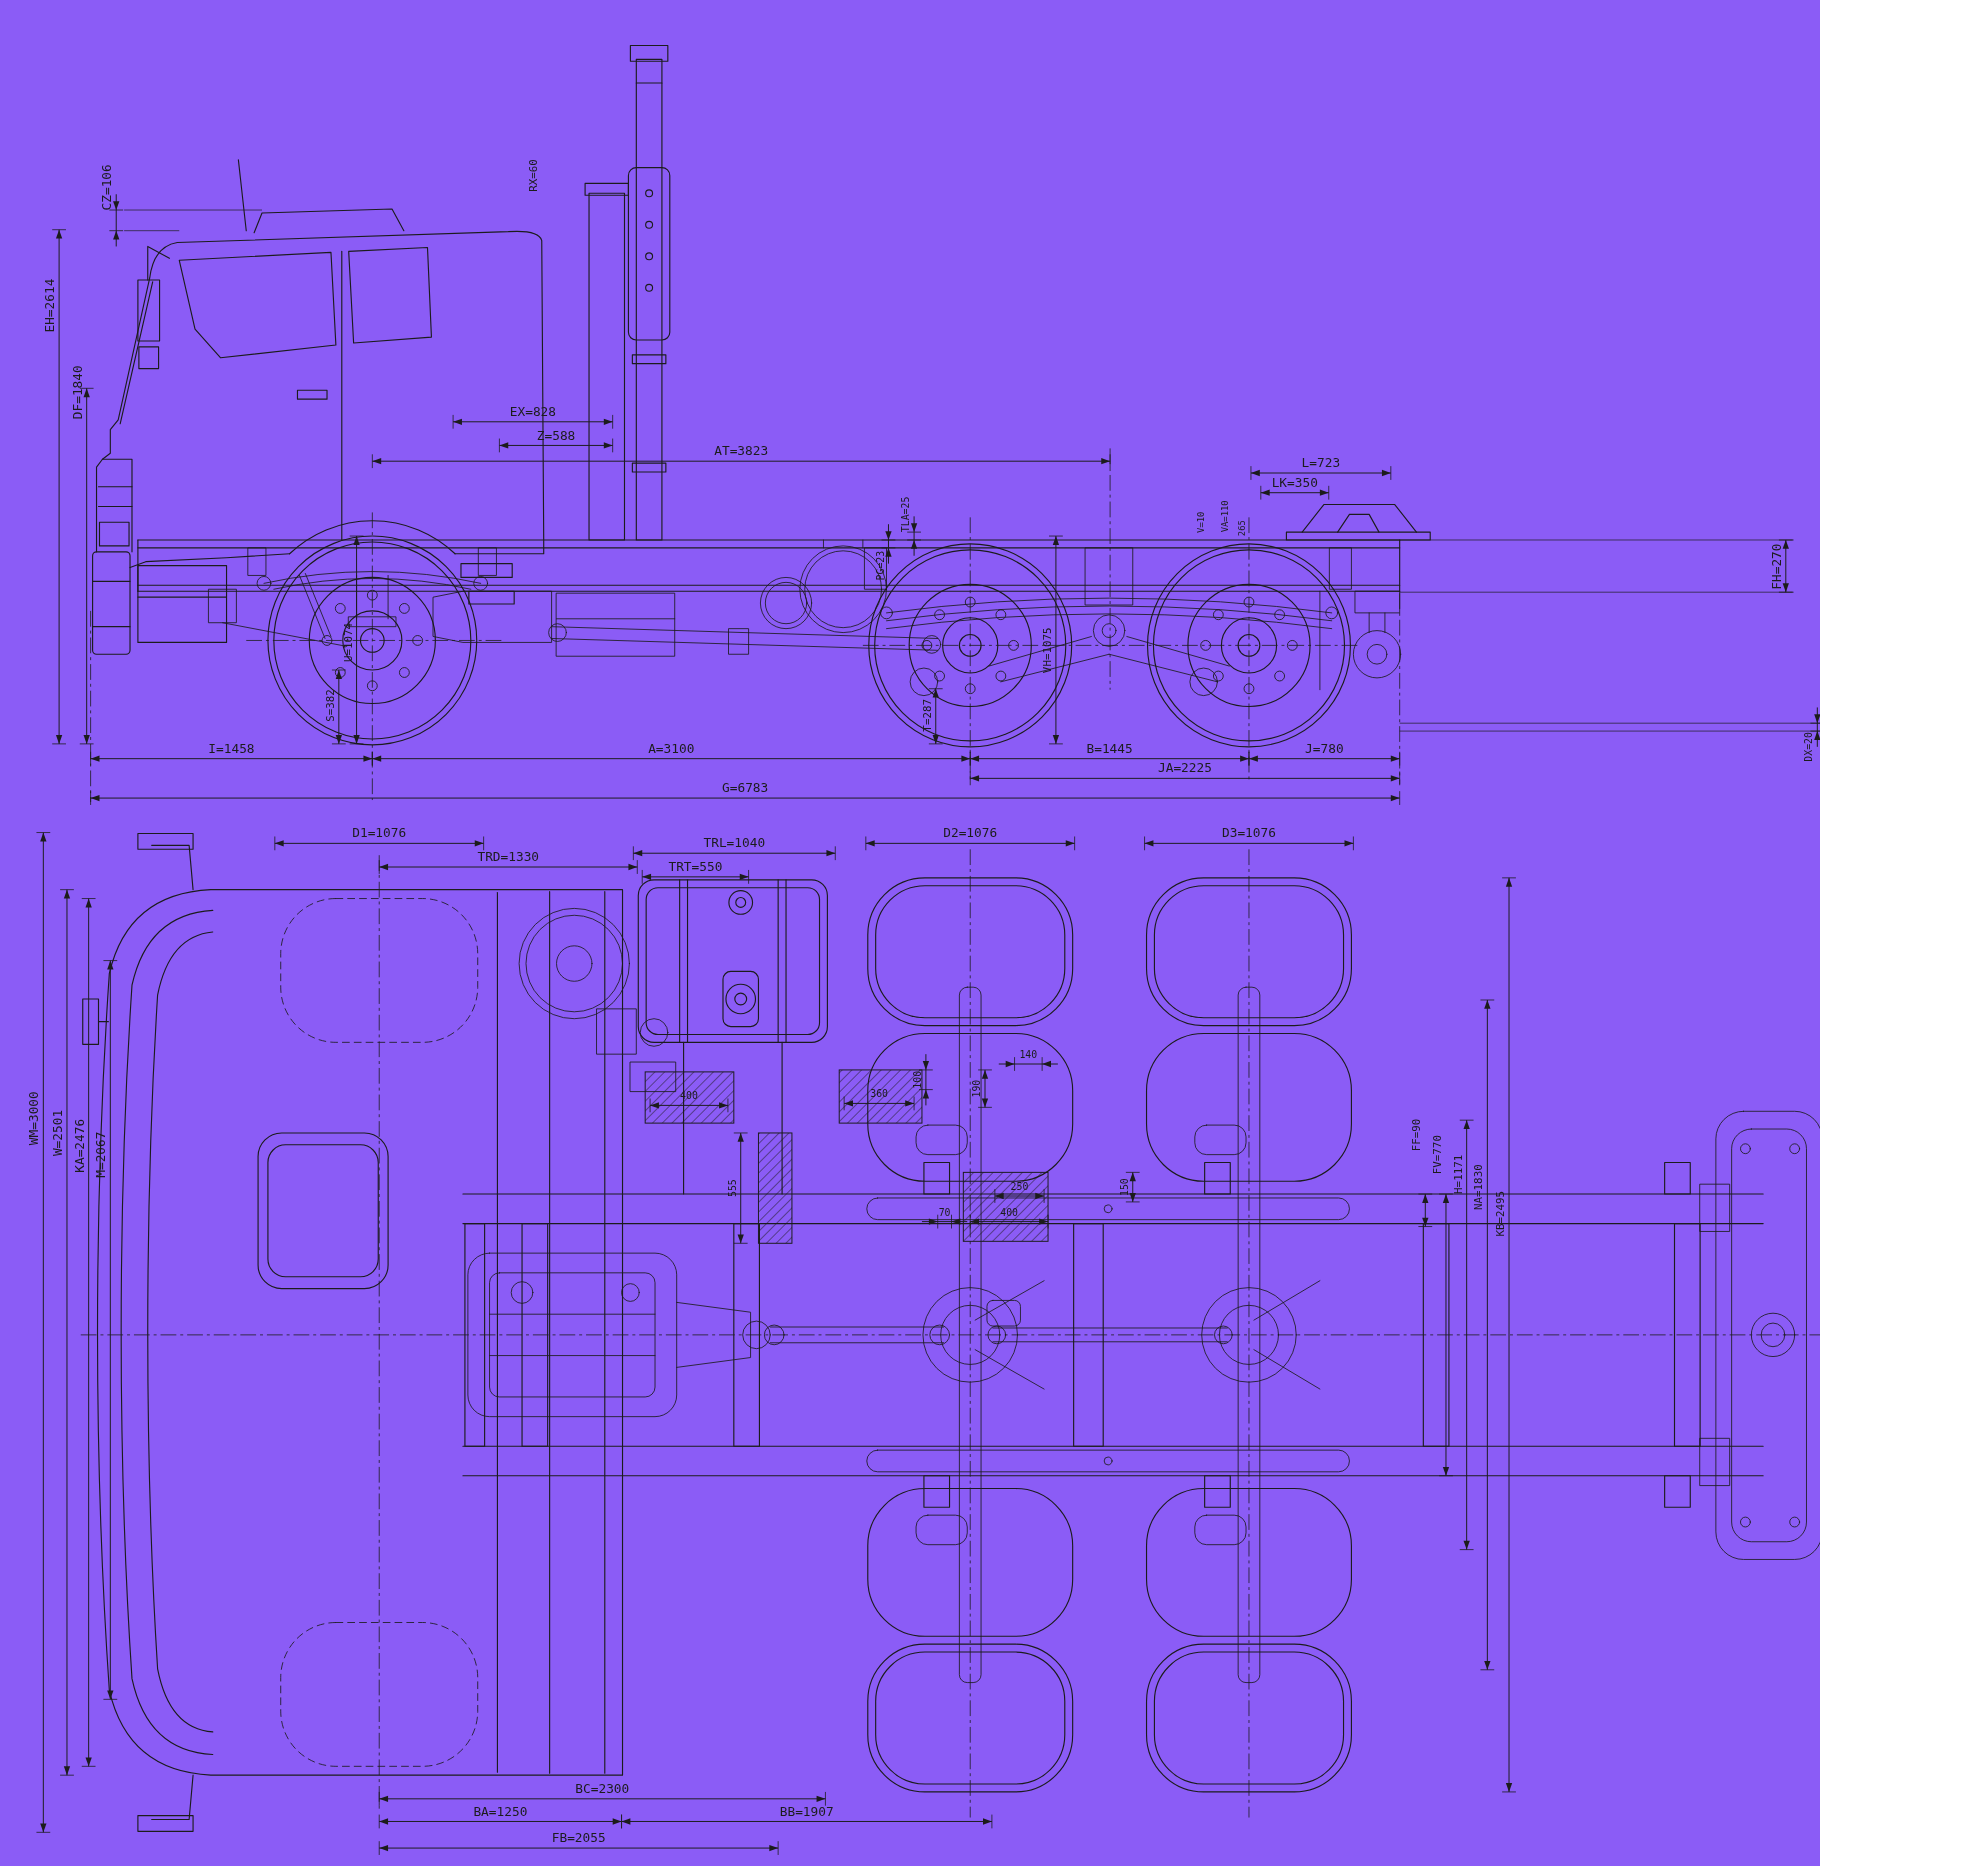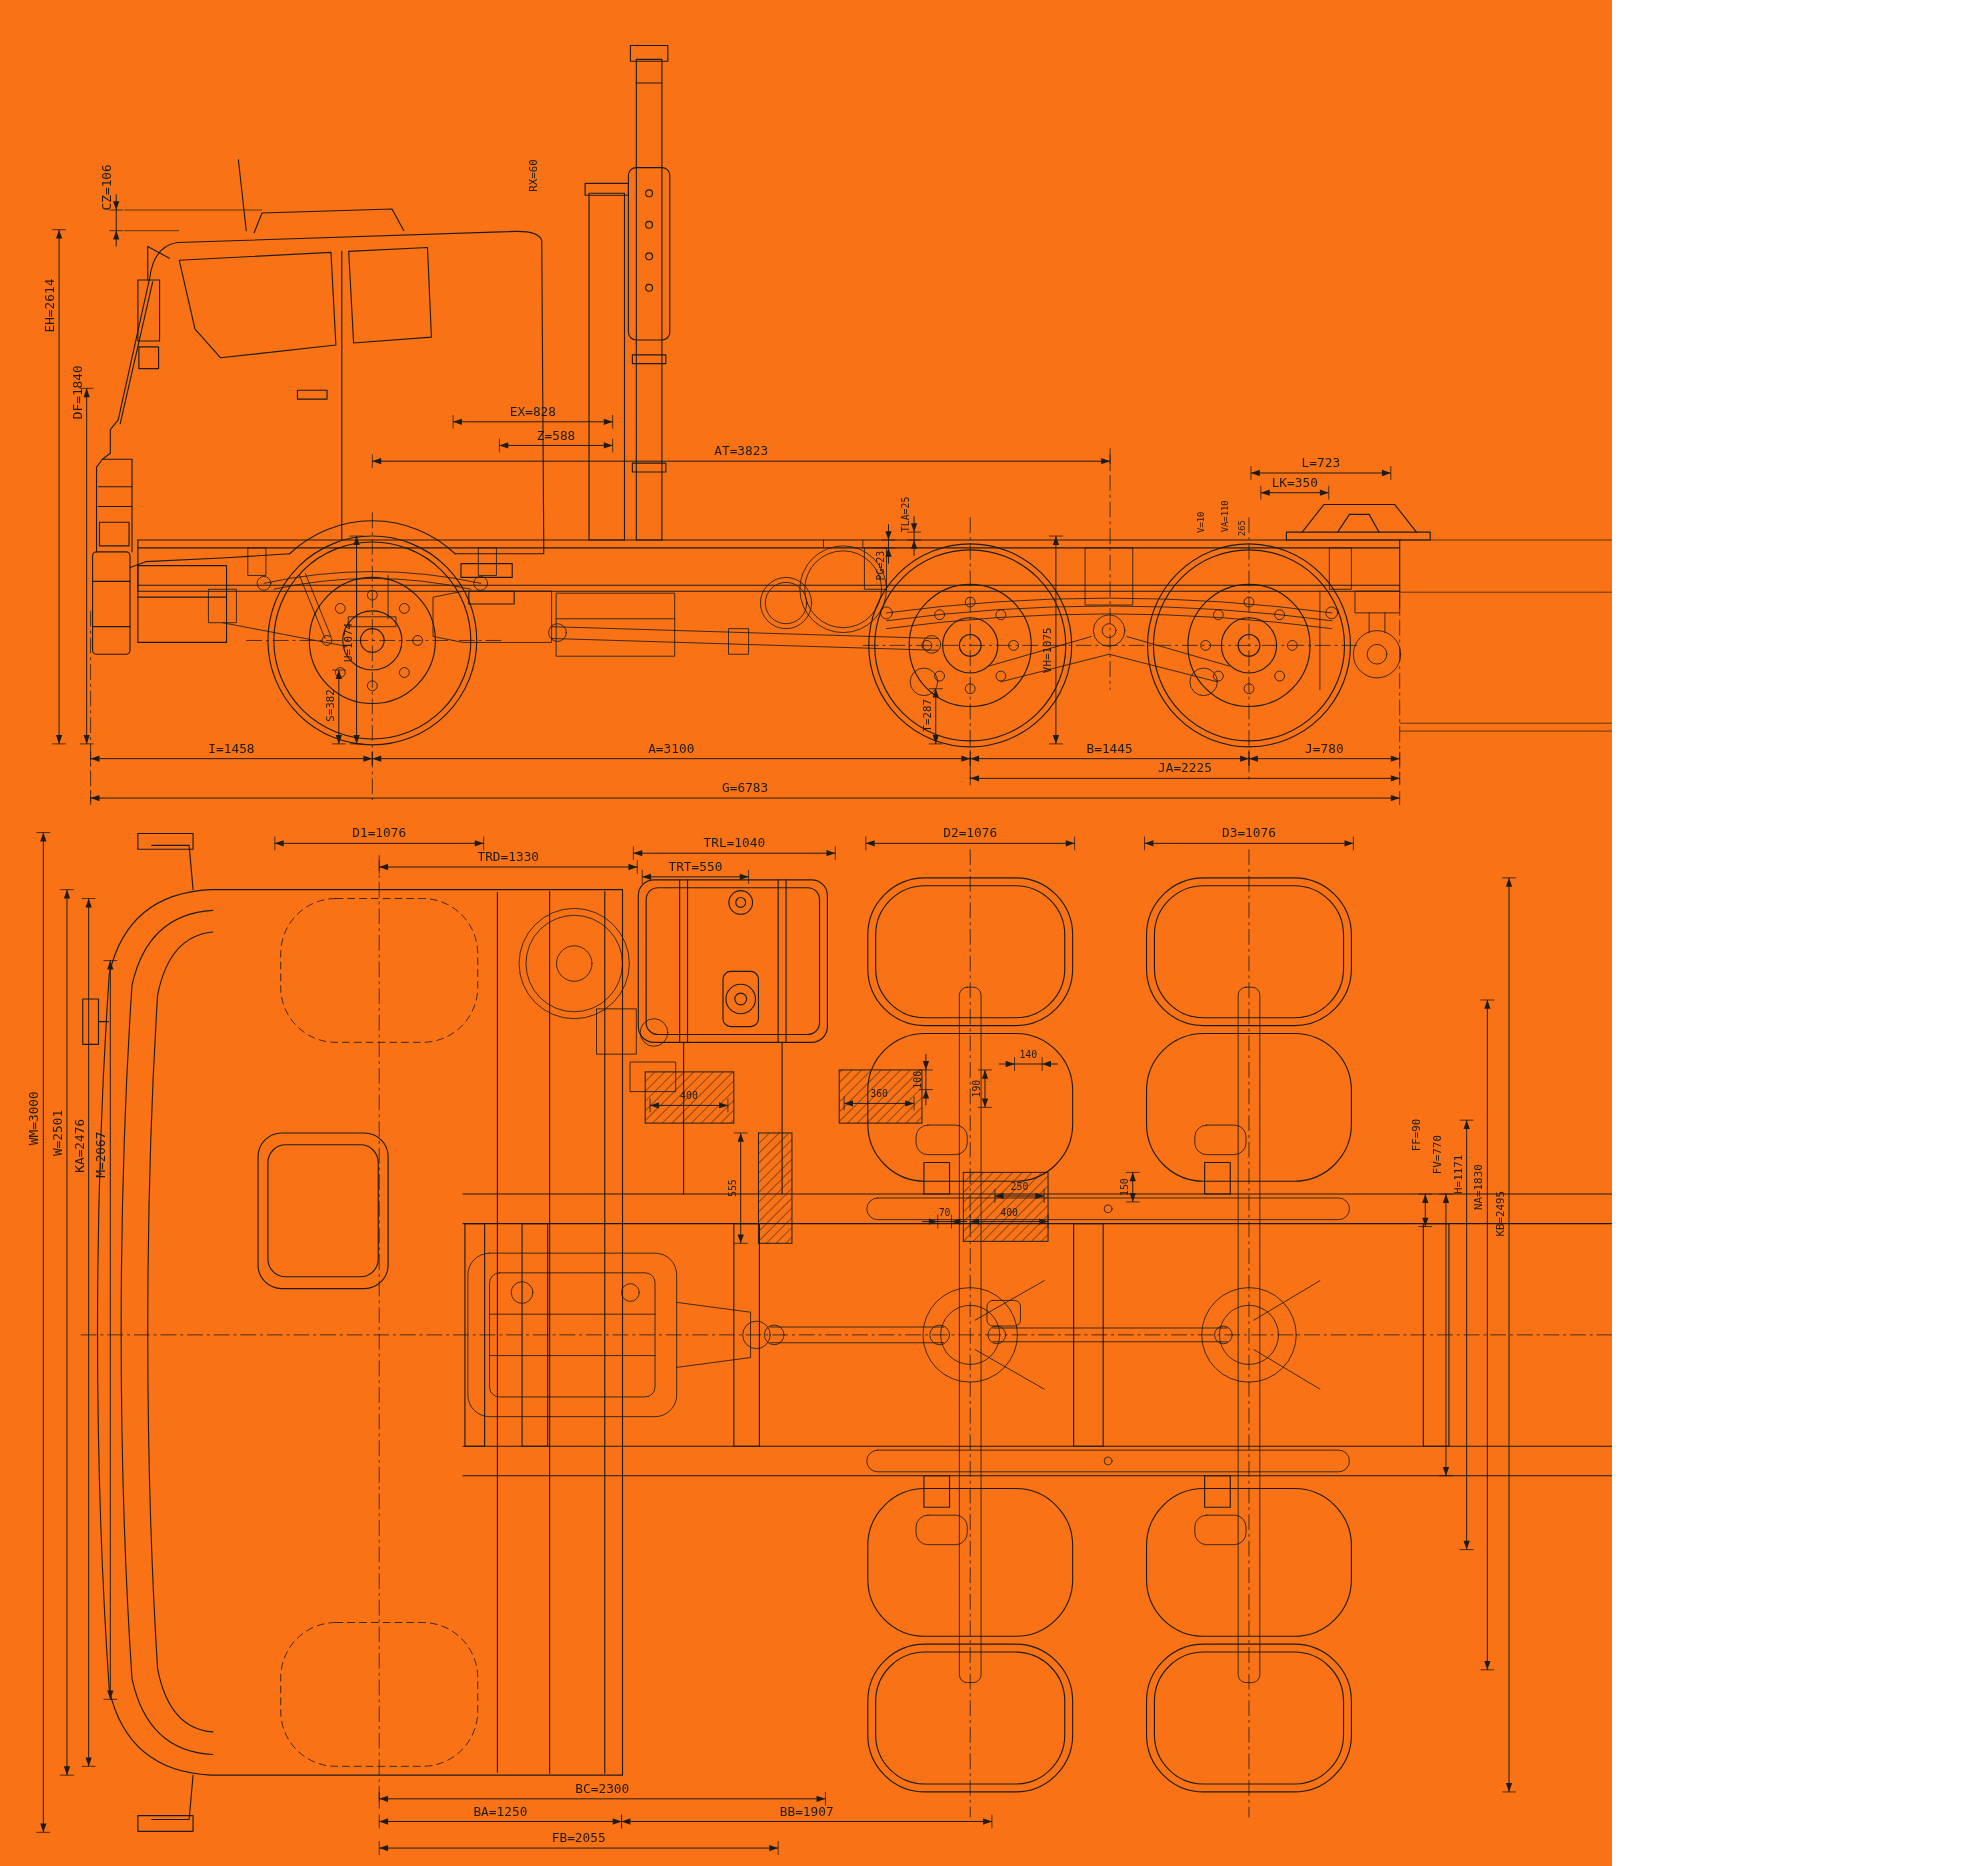--- a/index.html
+++ b/index.html
@@ -1,16 +1,16 @@
 <!DOCTYPE html>
 <html><head>
 <meta charset="utf-8">
 <style>
   html,body{margin:0;padding:0;background:#ffffff;}
-  .stage{position:relative;width:1612px;height:1867px;background:#f97316;overflow:hidden;}
+  .stage{position:relative;width:1820px;height:1867px;background:#8b5cf6;overflow:hidden;}
   svg{display:block;}
   svg text{font-family:"DejaVu Sans Mono","Liberation Mono",monospace;fill:#1c1c1c;}
   .art{stroke:#1c1c1c;fill:none;stroke-width:1.15;stroke-linecap:round;stroke-linejoin:round;}
   .thin{stroke-width:0.85;}
   .cl{stroke:#1c1c1c;fill:none;stroke-width:0.8;stroke-dasharray:16 4 3 4;}
   .hidden-line{stroke-dasharray:7 5;}
 </style>
 </head>
 <body>
 

